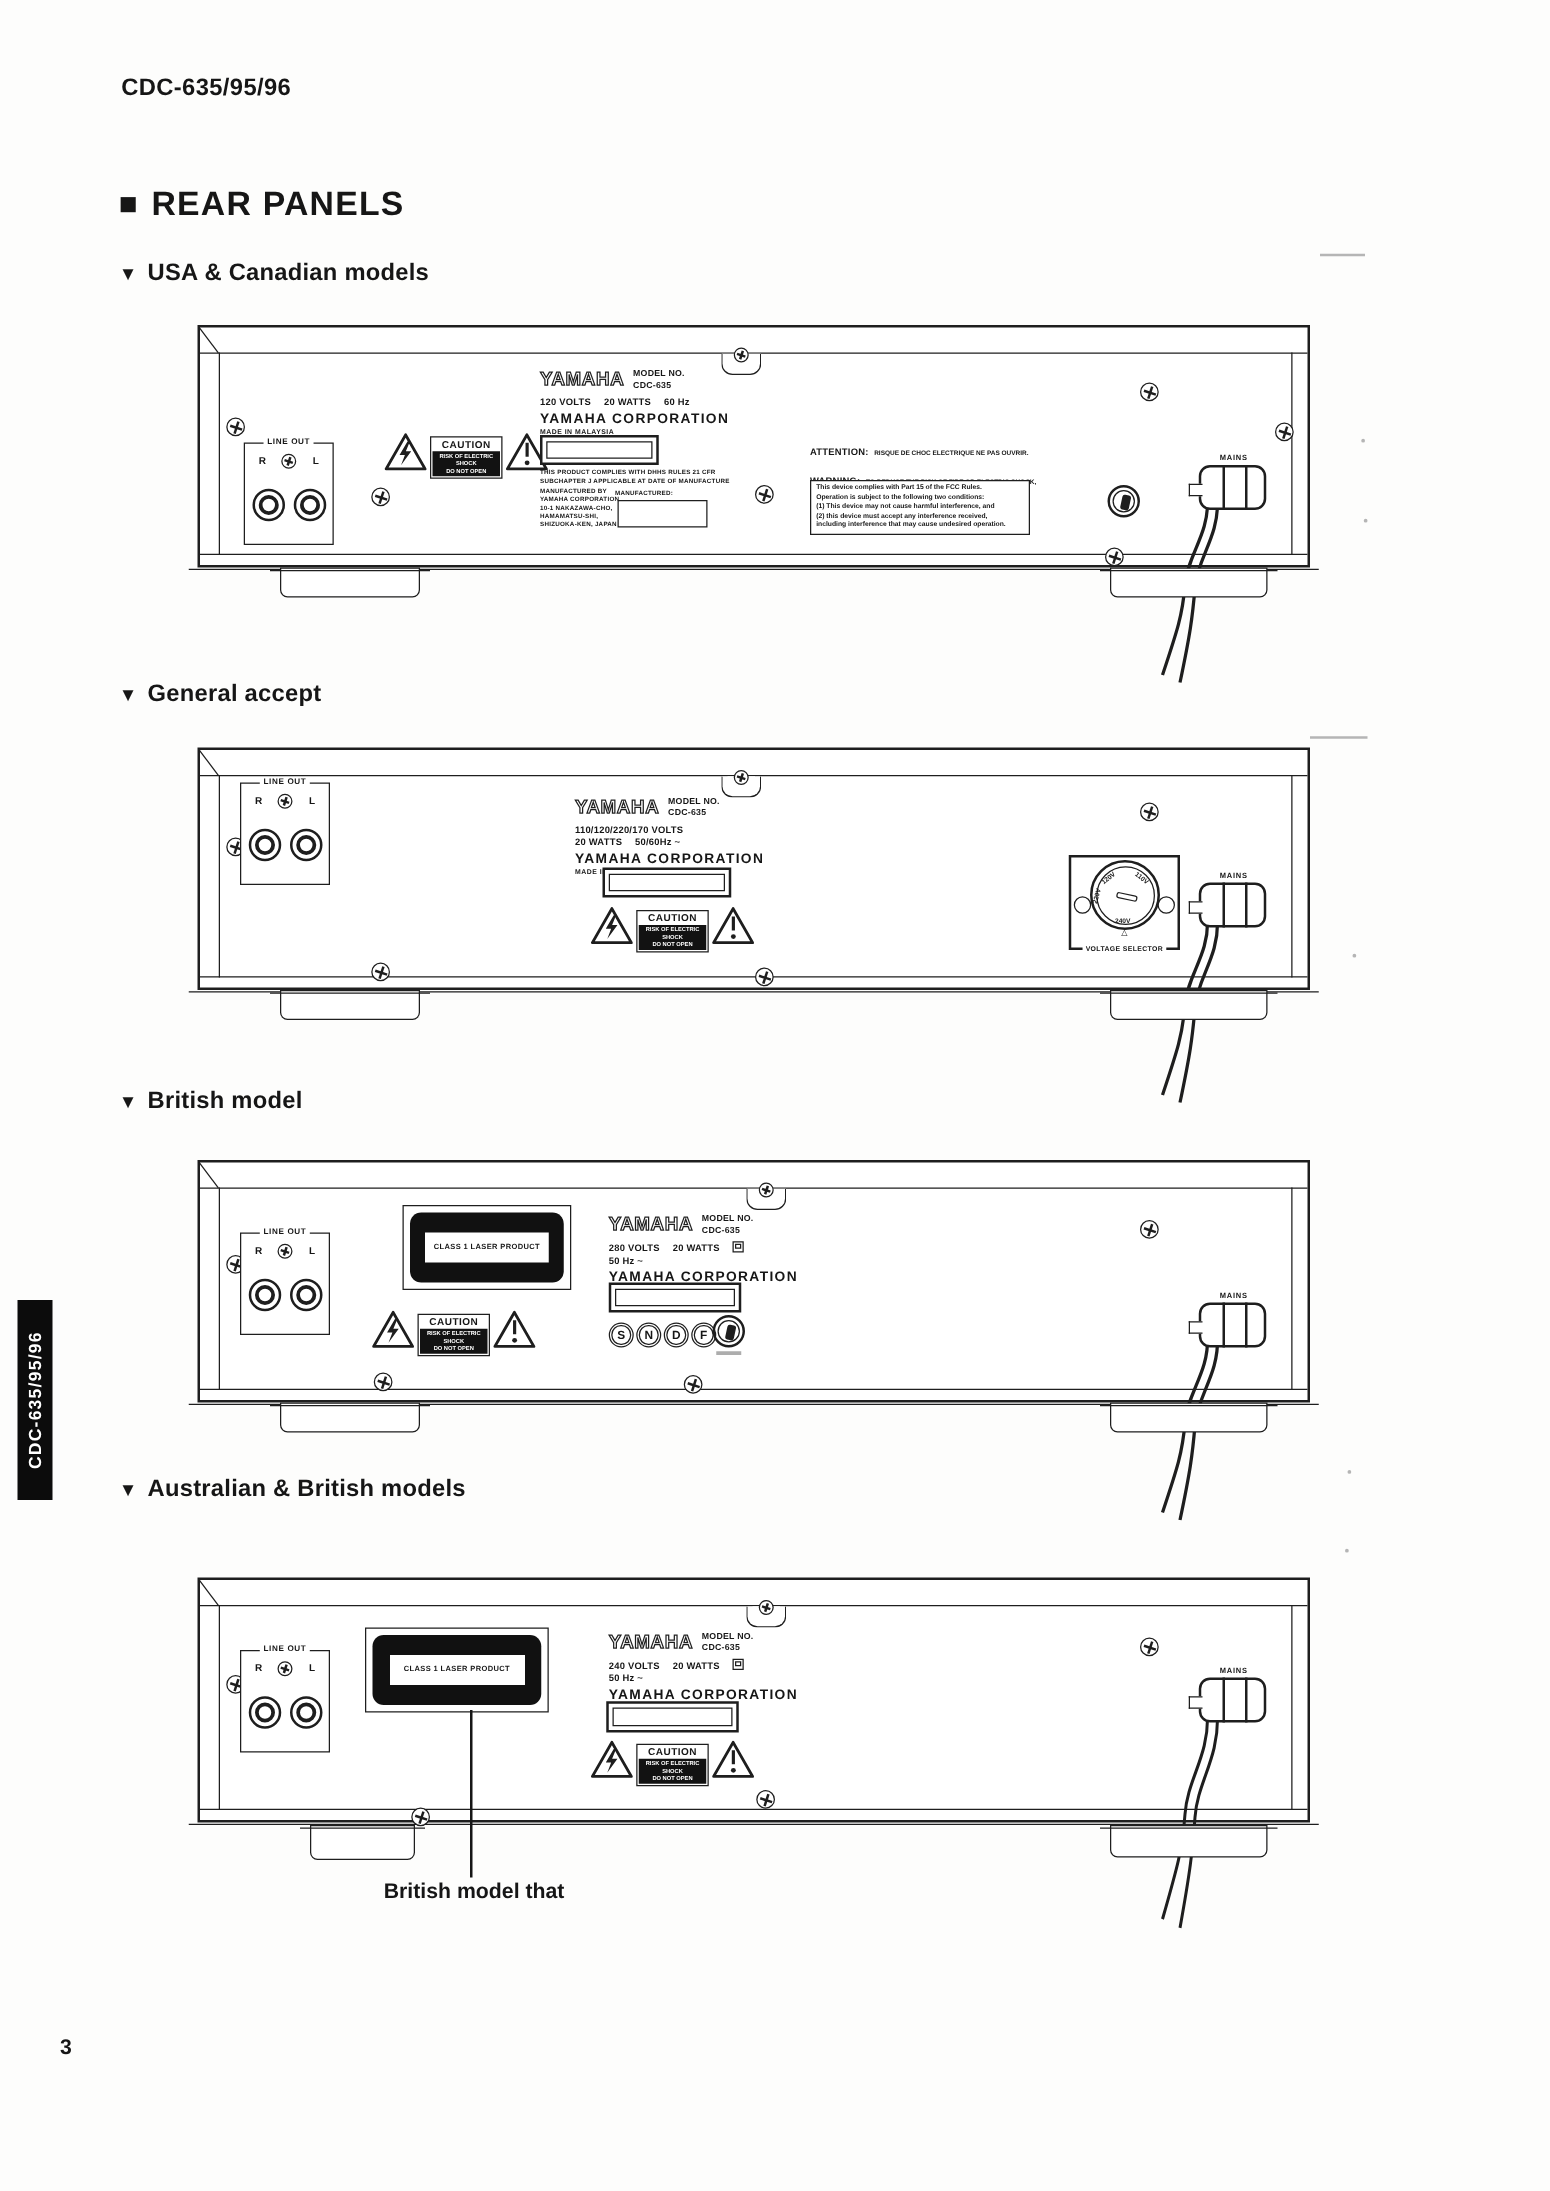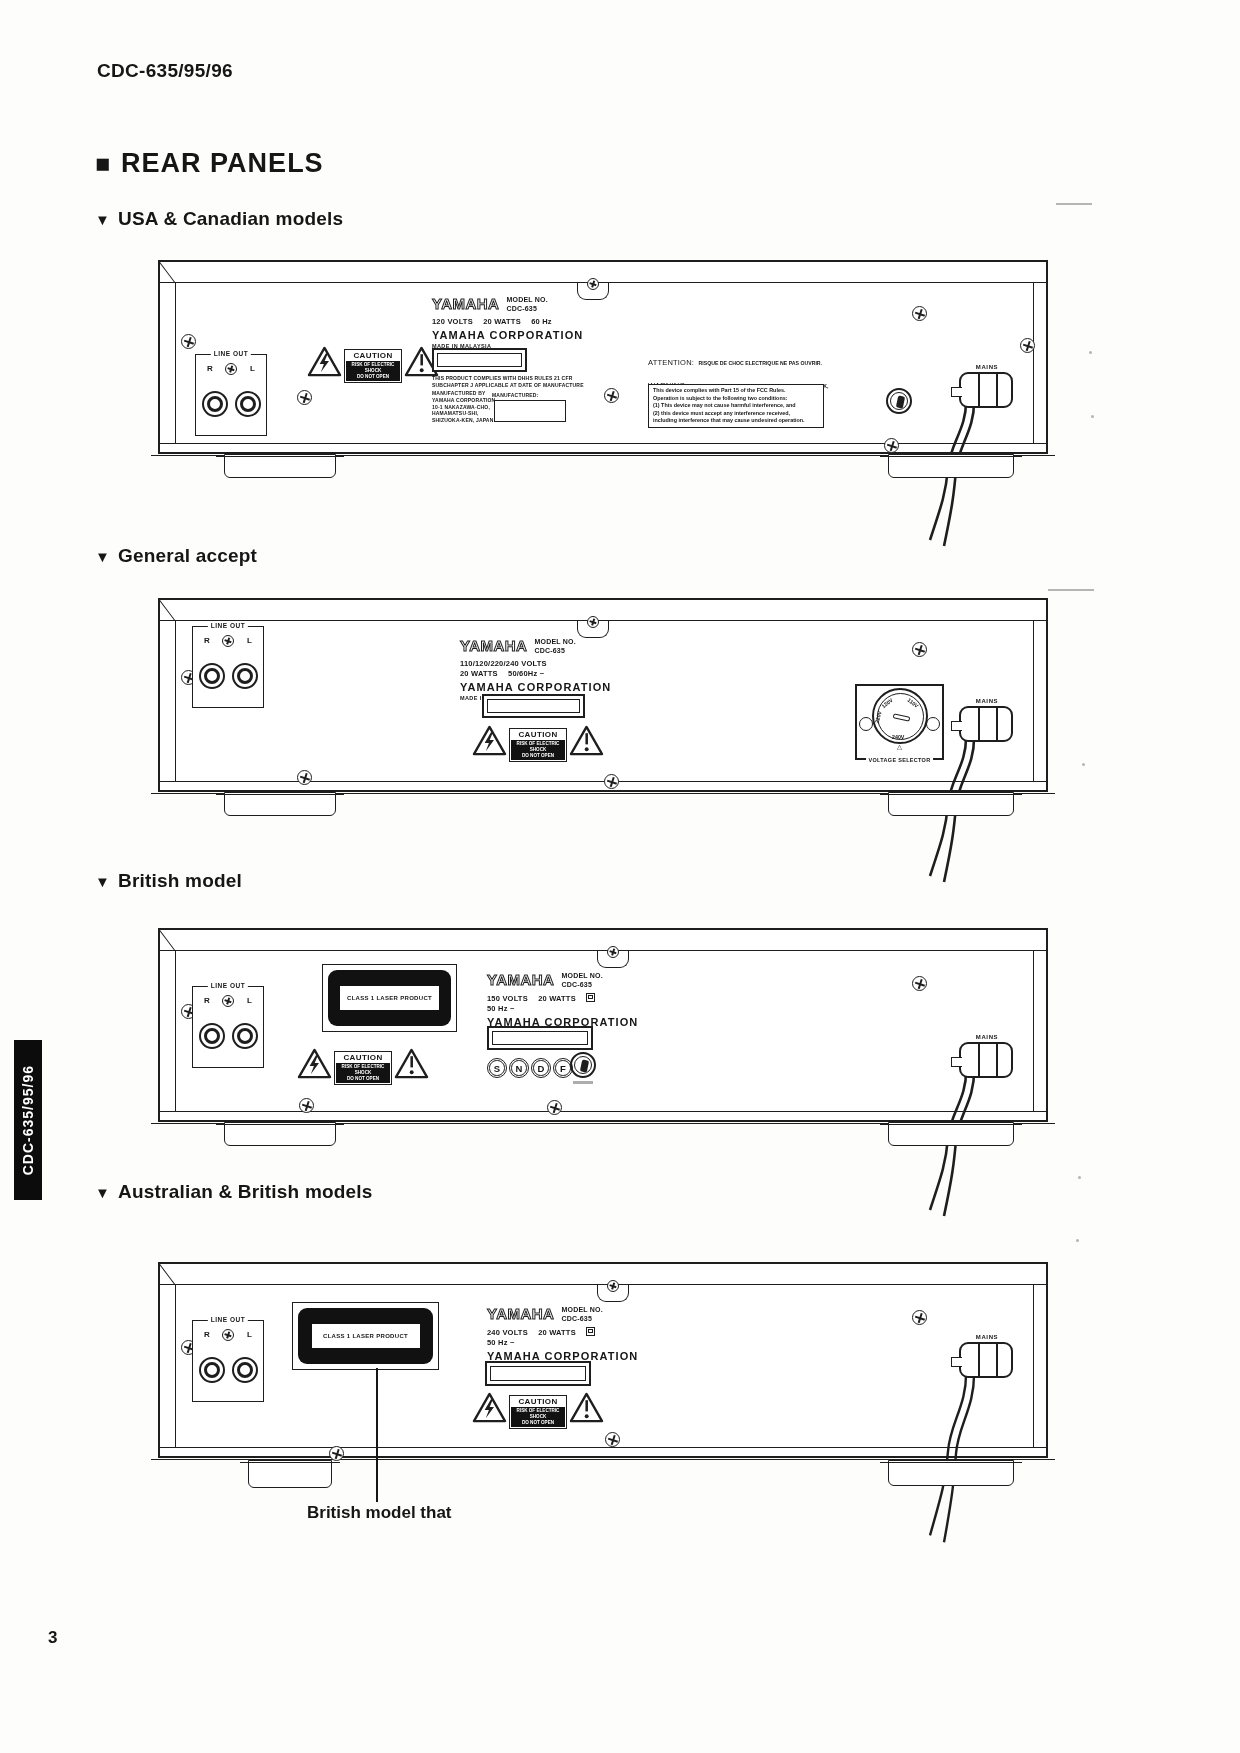--- a/index.html
+++ b/index.html
@@ -55,21 +55,21 @@
 .corp{font-size:11px;font-weight:700;letter-spacing:1.1px;margin-top:3px;white-space:nowrap}
 .madein{font-size:5.5px;font-weight:800;letter-spacing:.4px;margin-top:2px}
 .ins{display:inline-block;width:9px;height:9px;border:1.6px solid #1e1e1e;vertical-align:-1px;position:relative}
 .ins::after{content:"";position:absolute;inset:1.3px;border:1px solid #1e1e1e}
 .serial{position:absolute;border:2px solid #1e1e1e;padding:3px;background:#fff}
 .serial>div{border:1.2px solid #1e1e1e;width:100%;height:100%}
 .tiny{position:absolute;font-size:5px;font-weight:700;line-height:1.35;letter-spacing:.2px}
 .mfdrect{position:absolute;border:1.4px solid #1e1e1e;background:#fff}
 
 .attn{position:absolute;line-height:1.45;white-space:nowrap}
-.attn-head{font-size:7.5px;font-weight:400;letter-spacing:.2px}
+.attn-head{font-size:7.5px;font-weight:700;letter-spacing:.2px}
 .attn-body{font-size:5.2px;font-weight:700}
 .fccbox{position:absolute;border:1.6px solid #1e1e1e;padding:2px 4px;font-size:5.4px;font-weight:600;line-height:1.4;background:#fff}
 
 .cmark{position:absolute;width:26px;height:26px;border:2px solid #1e1e1e;border-radius:50%}
 .cmark::before{content:"";position:absolute;inset:2px;border:1.2px solid #1e1e1e;border-radius:50%}
 .cmark::after{content:"";position:absolute;left:9px;top:6px;width:7px;height:12px;background:#1e1e1e;border-radius:2px;transform:rotate(12deg)}
 .cmark-sub{position:absolute;width:20px;height:3px;background:#777;opacity:.6}
 .approvals{position:absolute;display:flex;gap:2px}
 .approval{position:relative;width:20px;height:20px;border:1.7px solid #1e1e1e;border-radius:50%;display:flex;align-items:center;justify-content:center;font-size:9.5px;font-weight:800}
 .approval::after{content:"";position:absolute;inset:1.3px;border:1px solid #1e1e1e;border-radius:50%}
@@ -243,21 +243,21 @@
     </div>
 
     <div class="rating" style="left:300px;top:38px;width:170px">
       <div class="brandrow">
         <span class="ylogo">YAMAHA</span>
         <span class="mstack">
           <div>MODEL NO.</div>
           <div>CDC-635</div>
         </span>
       </div>
-      <div class="rline"><span>110/120/220/240 VOLTS</span></div>
+      <div class="rline"><span>110/120/220/170 VOLTS</span></div>
       <div class="rline" style="margin-top:1px">
         <span>20 WATTS</span>
         <span>50/60Hz ~</span>
       </div>
       <div class="corp">YAMAHA CORPORATION</div>
       <div class="madein">MADE IN MALAYSIA</div>
     </div>
     <div class="serial" style="left:322px;top:94px;width:103px;height:24px">
         <div></div>
       </div>
@@ -358,21 +358,21 @@
 
     <div class="rating" style="left:327px;top:42px;width:180px">
       <div class="brandrow">
         <span class="ylogo">YAMAHA</span>
         <span class="mstack">
           <div>MODEL NO.</div>
           <div>CDC-635</div>
         </span>
       </div>
       <div class="rline">
-        <span>150 VOLTS</span>
+        <span>280 VOLTS</span>
         <span>20 WATTS</span>
         <span class="ins"></span>
       </div>
       <div class="rline" style="margin-top:1px"><span>50 Hz ~</span></div>
       <div class="corp">YAMAHA CORPORATION</div>
       <div class="madein">MADE IN MALAYSIA</div>
     </div>
     <div class="serial" style="left:327px;top:96px;width:106px;height:24px">
         <div></div>
       </div>

